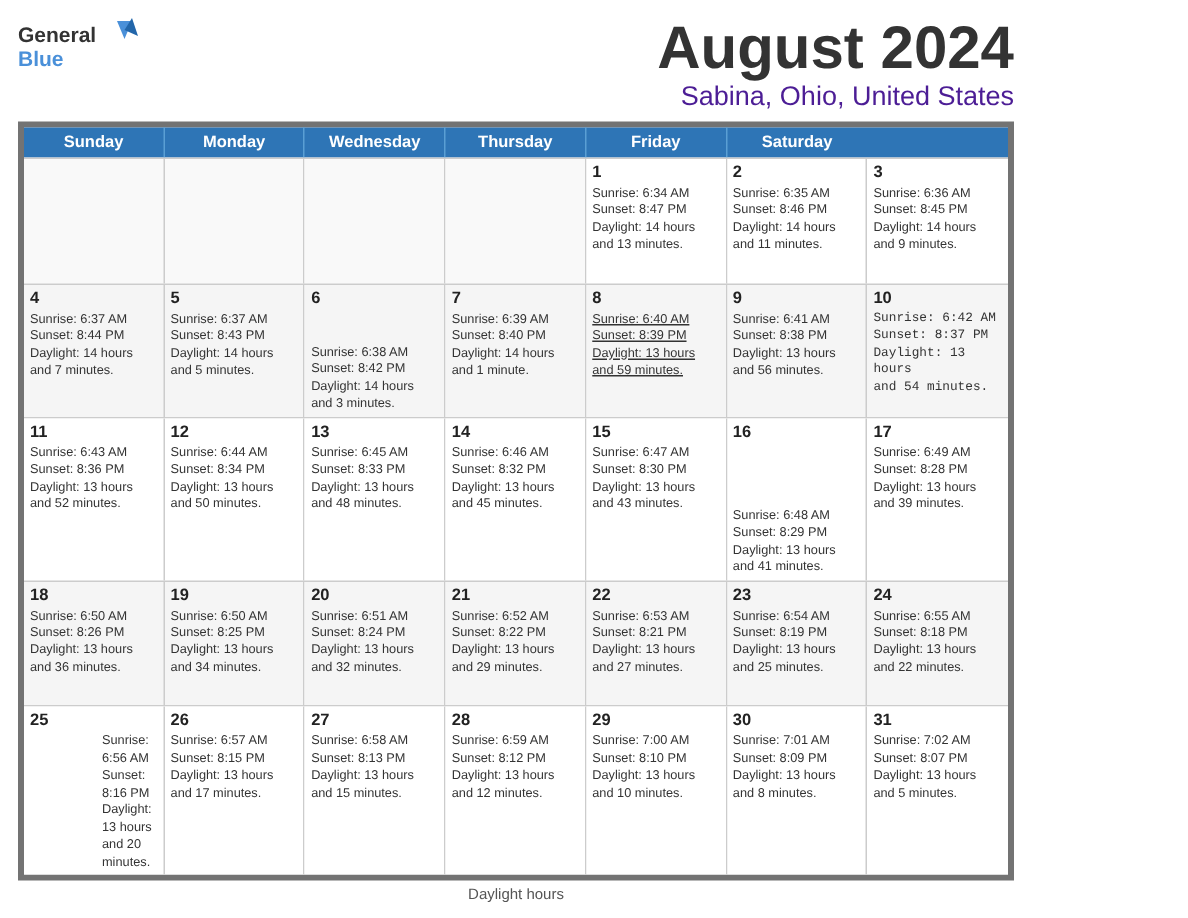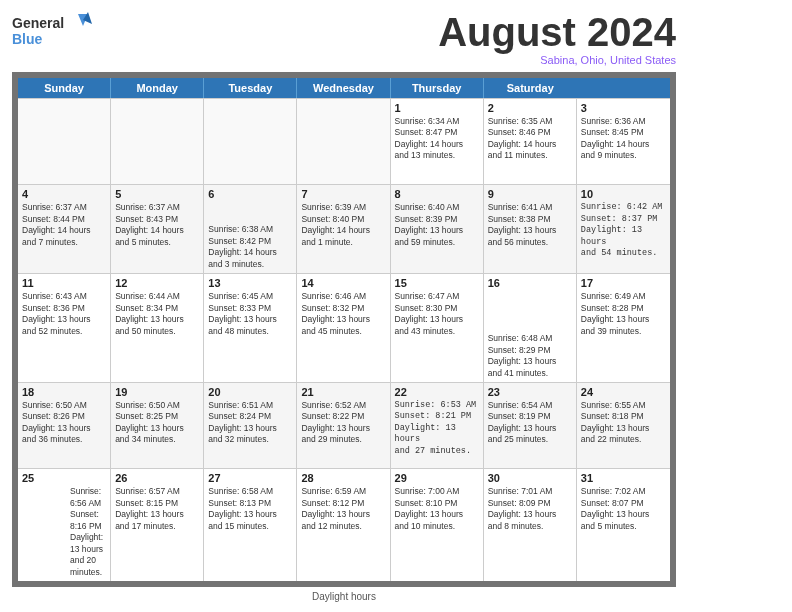--- a/index.html
+++ b/index.html
@@ -31,28 +31,28 @@
     .title-block {
       text-align: right;
     }
     .main-title {
       font-size: 40px;
       font-weight: bold;
       color: #333;
       line-height: 1.1;
     }
     .subtitle {
-      font-size: 11px;
-      color: #8b5cf6;
+      font-size: 18px;
+      color: #4c1d95;
     }
     .calendar {
       flex: 1;
       display: flex;
       flex-direction: column;
-      border: 6px solid #737373;
+      border: 4px solid #737373;
     }
     .cal-header {
       display: grid;
       grid-template-columns: repeat(7, 1fr);
       background: #2e75b6;
     }
     .cal-header-cell {
       color: #fff;
       font-size: 11px;
       font-weight: bold;
@@ -118,23 +118,23 @@
     <div class="title-block">
       <div class="main-title">August 2024</div>
       <div class="subtitle">Sabina, Ohio, United States</div>
     </div>
   </div>
 
   <div class="calendar">
     <div class="cal-header">
     <div class="cal-header-cell">Sunday</div>
         <div class="cal-header-cell">Monday</div>
-        <div class="cal-header-cell">Tuesday</div>
         <div class="cal-header-cell">Wednesday</div>
         <div class="cal-header-cell">Thursday</div>
+        <div class="cal-header-cell">Friday</div>
         <div class="cal-header-cell">Saturday</div>
       </div>
     <div class="cal-body">
     <div class="cal-row">
           <div class="cal-cell empty"></div>
           <div class="cal-cell empty"></div>
           <div class="cal-cell empty"></div>
           <div class="cal-cell empty"></div>
           <div class="cal-cell">
             <div class="day-num">1</div>
@@ -182,21 +182,21 @@
           </div>
           <div class="cal-cell alt">
             <div class="day-num">7</div>
             <div class="cell-info" style="white-space: pre-line;">Sunrise: 6:39 AM
 Sunset: 8:40 PM
 Daylight: 14 hours
 and 1 minute.</div>
           </div>
           <div class="cal-cell alt">
             <div class="day-num">8</div>
-            <div class="cell-info" style="white-space: pre-line;">Sunrise: 6:40 AM
+            <div class="cell-info" style="white-space: pre-line; text-decoration: underline;">Sunrise: 6:40 AM
 Sunset: 8:39 PM
 Daylight: 13 hours
 and 59 minutes.</div>
           </div>
           <div class="cal-cell alt">
             <div class="day-num">9</div>
             <div class="cell-info" style="white-space: pre-line;">Sunrise: 6:41 AM
 Sunset: 8:38 PM
 Daylight: 13 hours
 and 56 minutes.</div>
@@ -284,21 +284,21 @@
           </div>
           <div class="cal-cell alt">
             <div class="day-num">21</div>
             <div class="cell-info" style="white-space: pre-line;">Sunrise: 6:52 AM
 Sunset: 8:22 PM
 Daylight: 13 hours
 and 29 minutes.</div>
           </div>
           <div class="cal-cell alt">
             <div class="day-num">22</div>
-            <div class="cell-info" style="white-space: pre-line; font-family: Liberation Mono, monospace;">Sunrise: 6:53 AM
+            <div class="cell-info" style="white-space: pre-line;">Sunrise: 6:53 AM
 Sunset: 8:21 PM
 Daylight: 13 hours
 and 27 minutes.</div>
           </div>
           <div class="cal-cell alt">
             <div class="day-num">23</div>
             <div class="cell-info" style="white-space: pre-line;">Sunrise: 6:54 AM
 Sunset: 8:19 PM
 Daylight: 13 hours
 and 25 minutes.</div>

